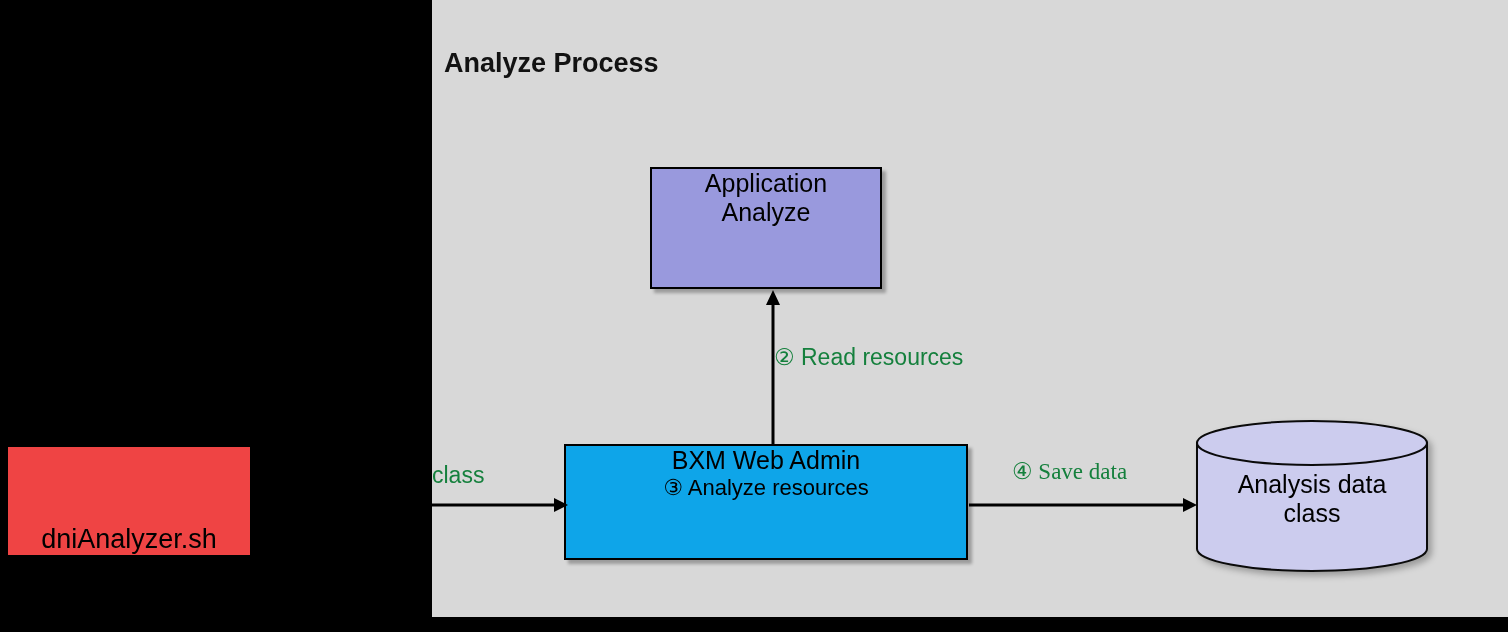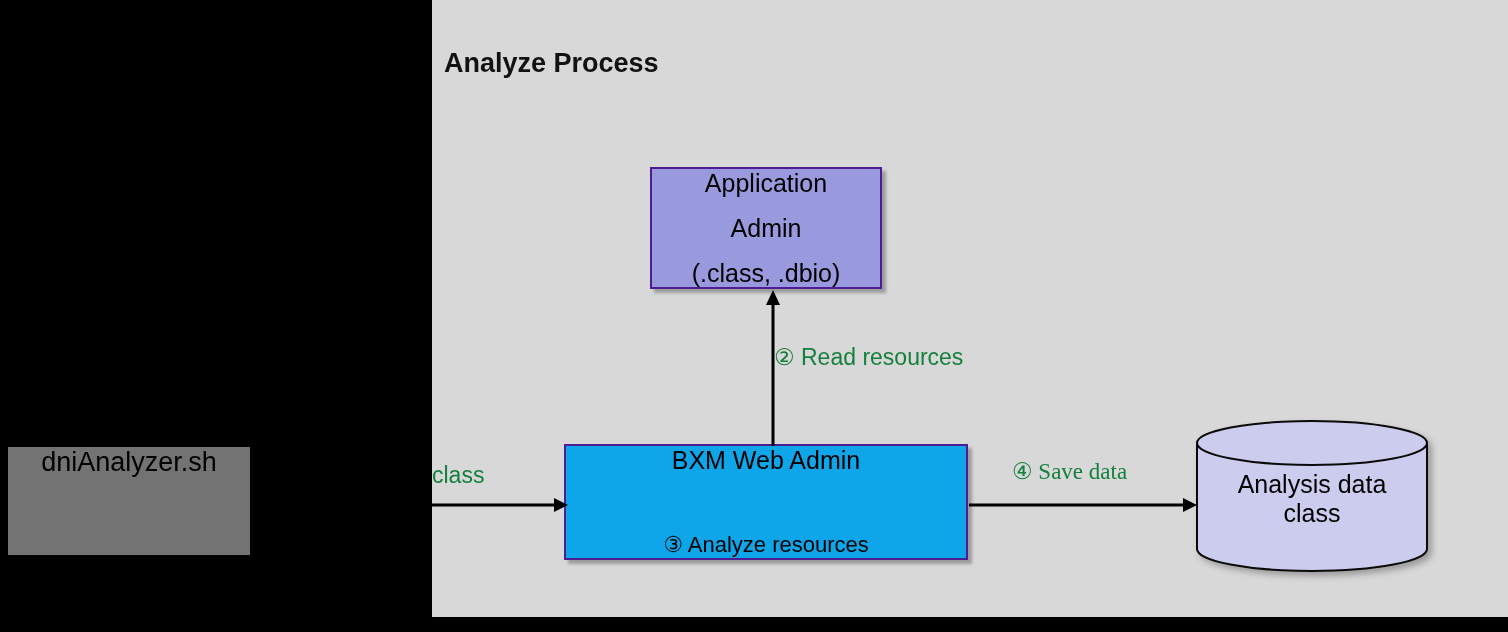--- a/index.html
+++ b/index.html
@@ -25,24 +25,24 @@
     background: #000000;
   }
 
   
   .script-box {
     position: absolute;
     left: 8px;
     top: 447px;
     width: 242px;
     height: 108px;
-    background: #737373;
+    background: #ef4444;
     box-sizing: border-box;
     display: flex;
-    align-items: flex-start;
+    align-items: flex-end;
     justify-content: center;
   }
   .script-box .label {
     font-size: 27px;
     color: #000000;
     white-space: nowrap;
     letter-spacing: 0px;
   }
 
   
@@ -63,26 +63,26 @@
     font-size: 27px;
     font-weight: 600;
     color: #121212;
     white-space: nowrap;
   }
 
   
   .node {
     position: absolute;
     box-sizing: border-box;
-    border: 2px solid #4c1d95;
+    border: 2px solid #000000;
     box-shadow: 4px 4px 3px rgba(0,0,0,0.28);
     display: flex;
     flex-direction: column;
     align-items: center;
-    justify-content: space-between;
+    justify-content: flex-start;
     text-align: center;
   }
   .node .line {
     font-size: 25px;
     line-height: 1.14;
     color: #000000;
     white-space: nowrap;
   }
   .node .sub {
     font-size: 22px;
@@ -153,22 +153,21 @@
   <div class="script-box">
     <span class="label">dniAnalyzer.sh</span>
   </div>
 
   <div class="process-panel">
 
     <div class="panel-title">Analyze Process</div>
 
     <div class="node app-server">
       <div class="line">Application</div>
-      <div class="line">Admin</div>
-      <div class="line">(.class, .dbio)</div>
+      <div class="line">Analyze</div>
     </div>
 
     <div class="node web-admin">
       <div class="line">BXM Web Admin</div>
       <div class="line sub">③ Analyze resources</div>
     </div>
 
     <div class="cylinder">
       <svg width="232" height="152" viewBox="0 0 232 152">
         <path d="M1,23 L1,129 A115,22 0 0 0 231,129 L231,23 Z" fill="#CCCCEE" stroke="#0A0A0A" stroke-width="2"></path>

